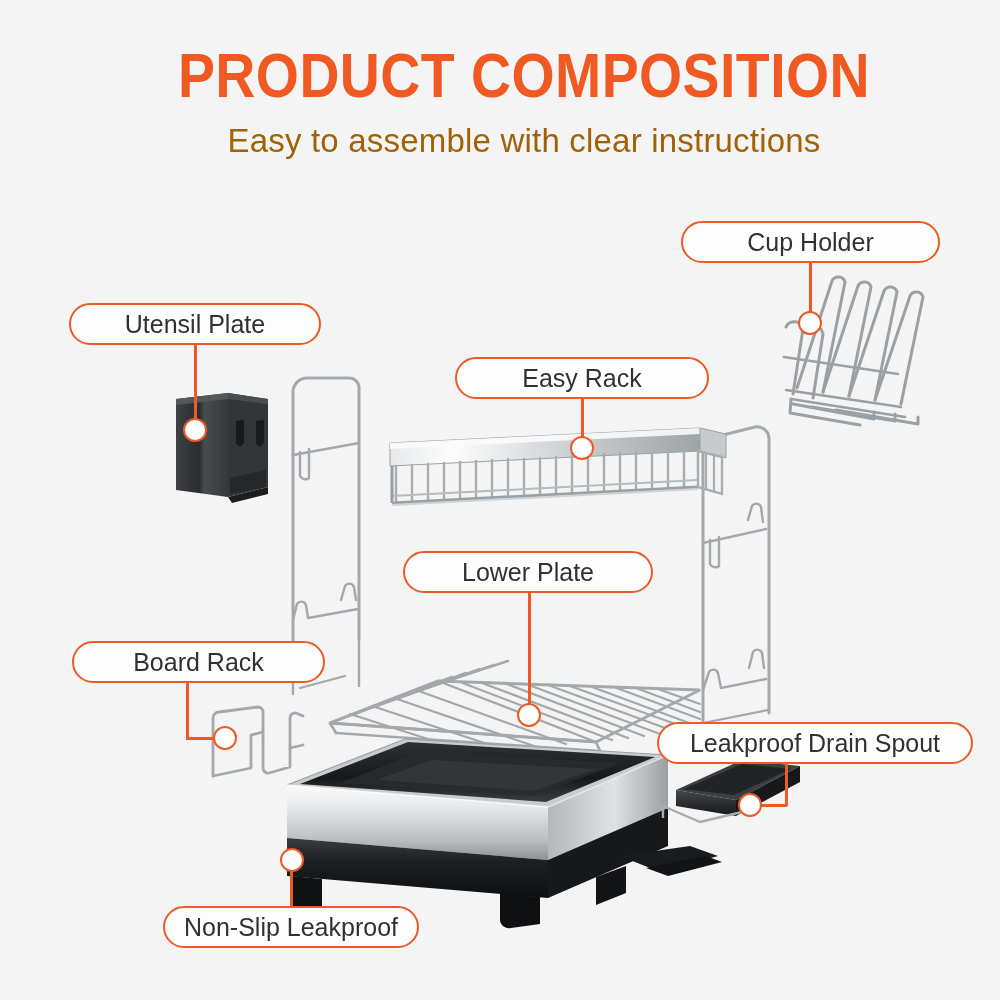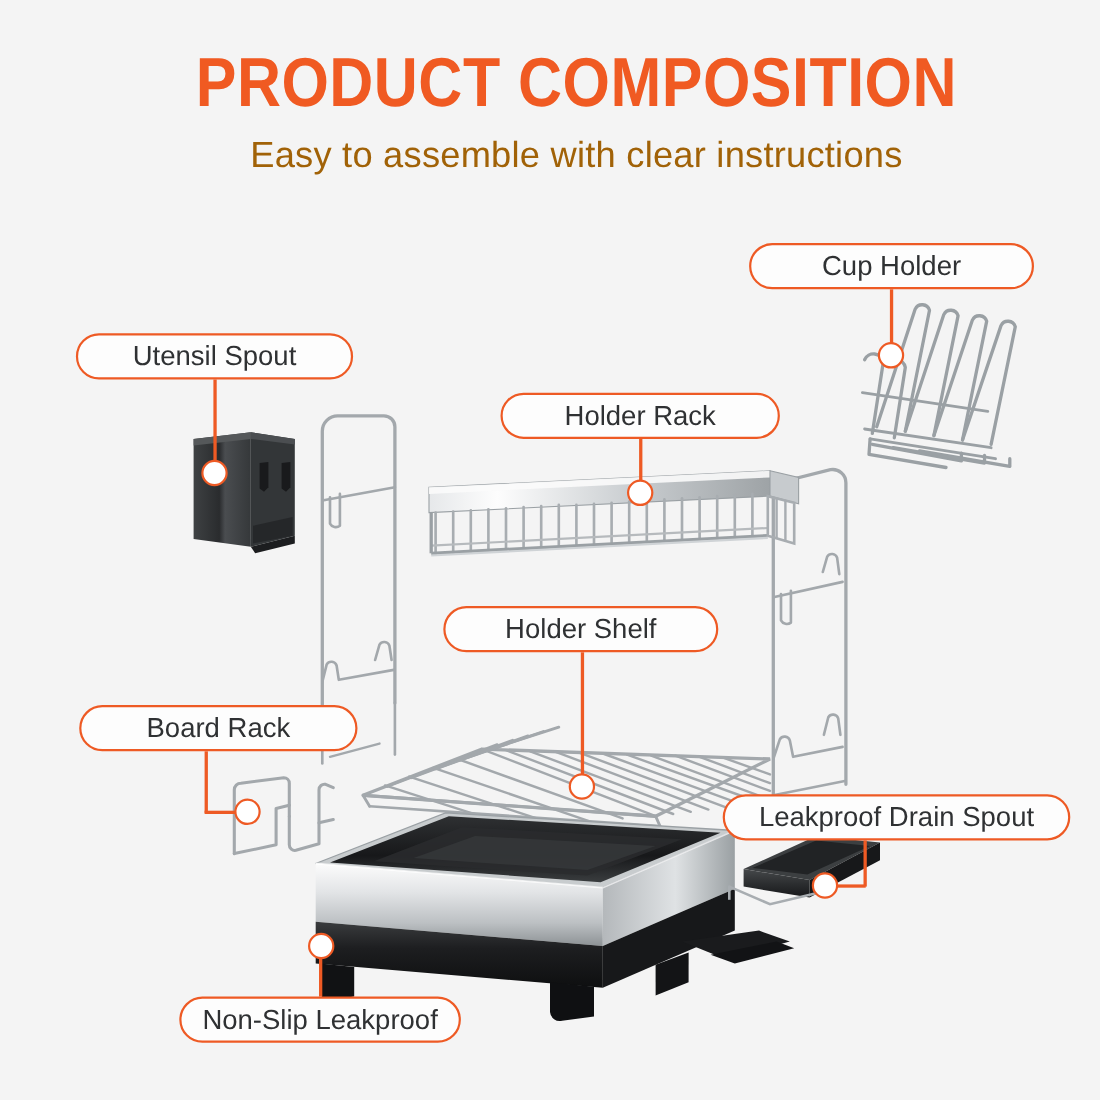--- a/index.html
+++ b/index.html
@@ -321,33 +321,33 @@
     </g>
   </svg>
 
   <div class="callout" style="left:681px; top:221px; width:259px; height:42px;">
     <span>Cup Holder</span>
   </div>
   <div class="leader-v" style="left:809px; top:263px; height:50px;"></div>
   <div class="dot" style="left:798px; top:311px;"></div>
 
   <div class="callout" style="left:69px; top:303px; width:252px; height:42px;">
-    <span>Utensil Spout</span>
+    <span>Utensil Plate</span>
   </div>
   <div class="leader-v" style="left:194px; top:345px; height:75px;"></div>
   <div class="dot" style="left:183px; top:418px;"></div>
 
   <div class="callout" style="left:455px; top:357px; width:254px; height:42px;">
-    <span>Holder Rack</span>
+    <span>Easy Rack</span>
   </div>
   <div class="leader-v" style="left:581px; top:399px; height:39px;"></div>
   <div class="dot" style="left:570px; top:436px;"></div>
 
   <div class="callout" style="left:403px; top:551px; width:250px; height:42px;">
-    <span>Holder Shelf</span>
+    <span>Lower Plate</span>
   </div>
   <div class="leader-v" style="left:528px; top:593px; height:112px;"></div>
   <div class="dot" style="left:517px; top:703px;"></div>
 
   <div class="callout" style="left:72px; top:641px; width:253px; height:42px;">
     <span>Board Rack</span>
   </div>
   <div class="leader-v" style="left:186px; top:683px; height:56px;"></div>
   <div class="leader-h" style="left:186px; top:737px; width:32px;"></div>
   <div class="dot" style="left:213px; top:726px;"></div>

